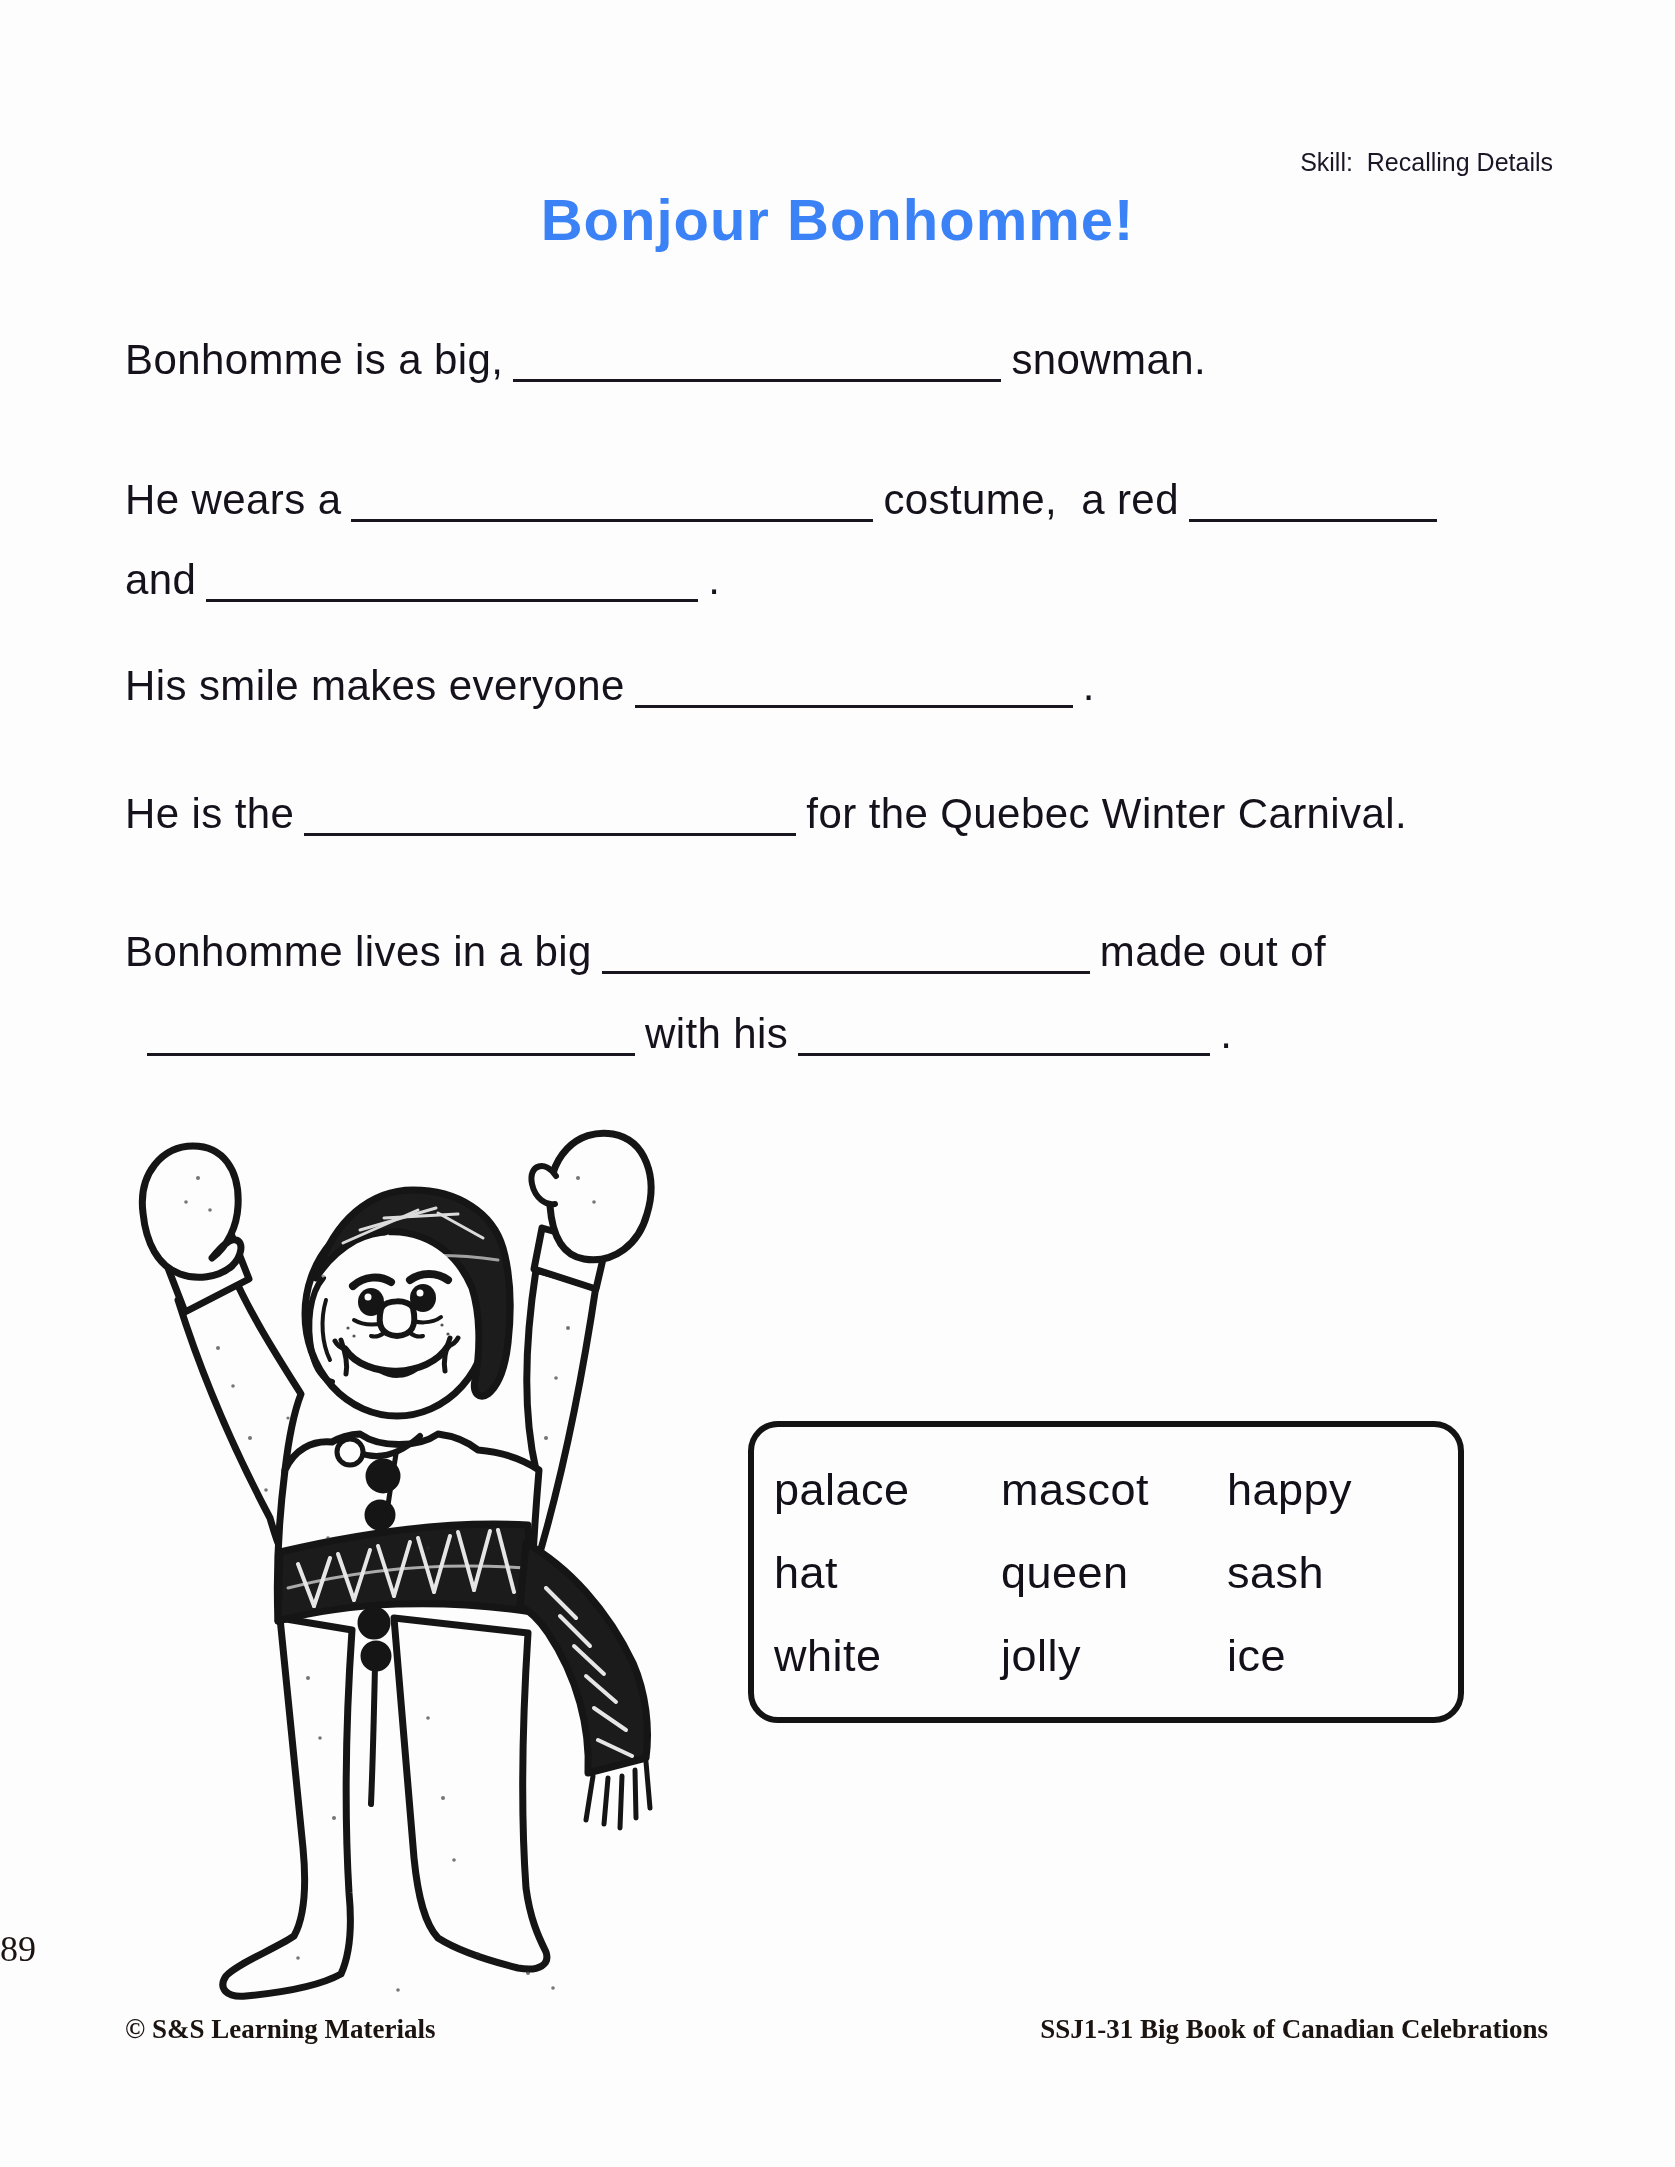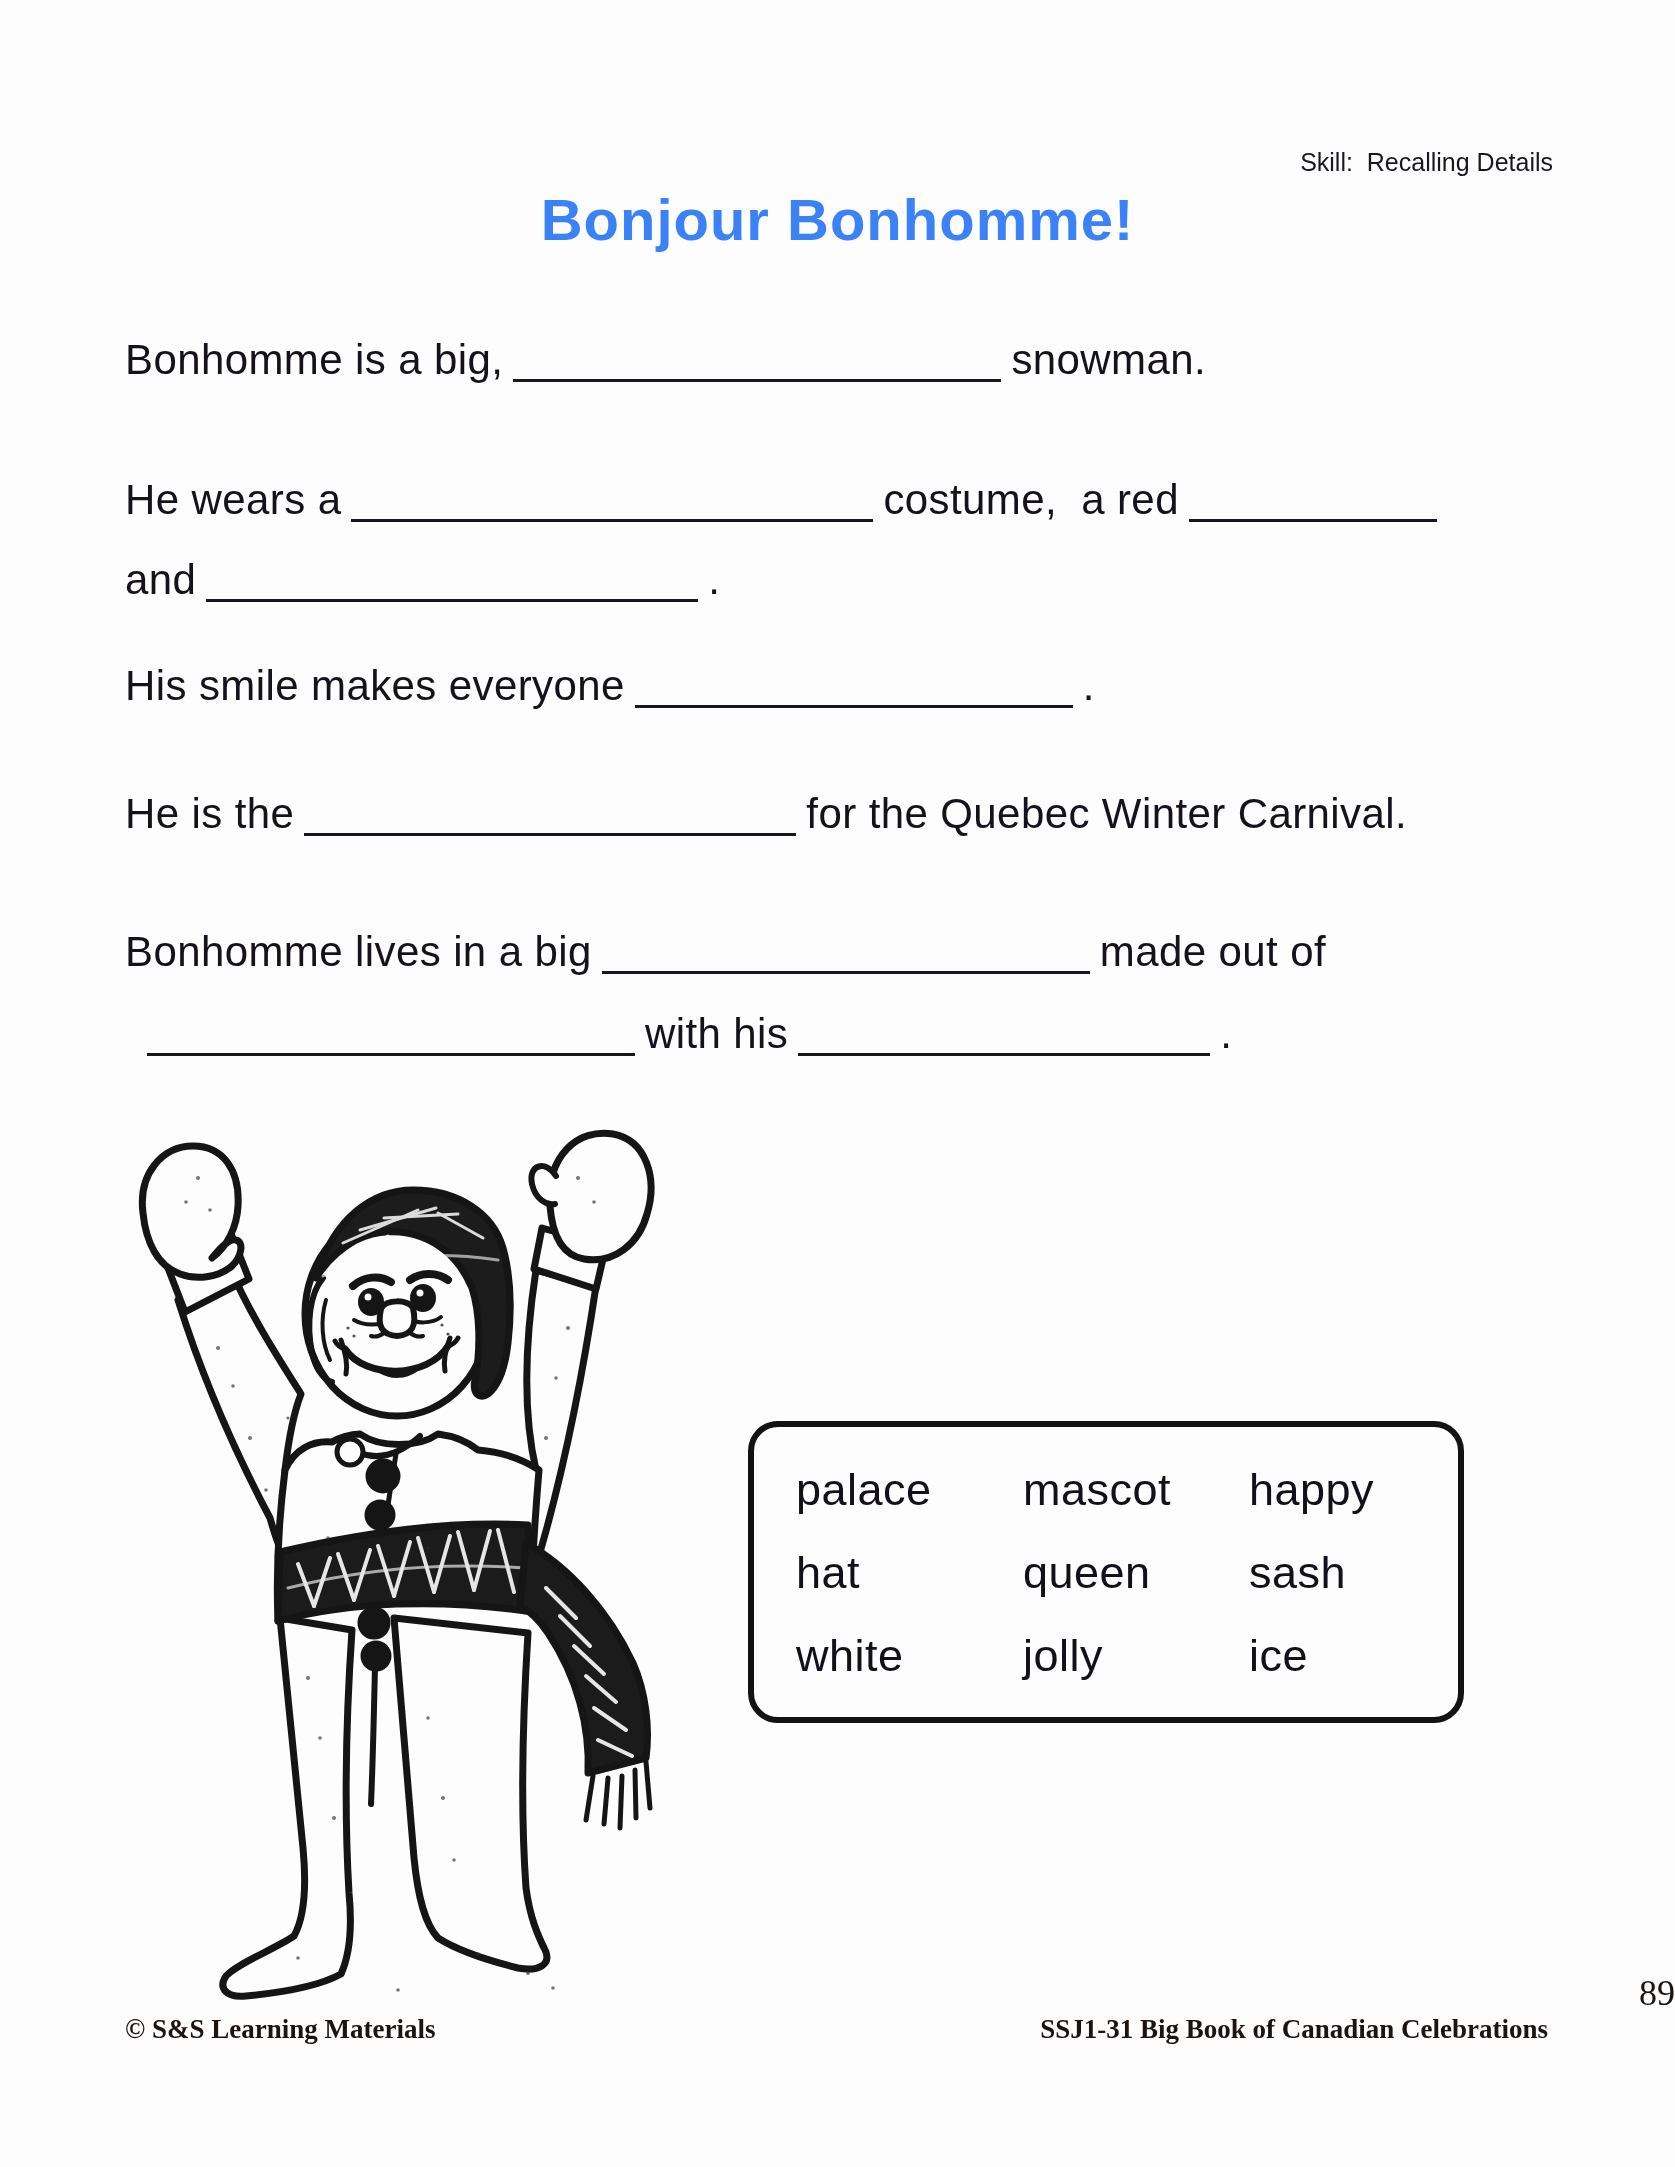--- a/index.html
+++ b/index.html
@@ -44,38 +44,38 @@
     width:716px;height:302px;
     border:6px solid #131313;
     border-radius:30px;
     box-sizing:border-box;
     background:#fdfdfe;
   }
   .wordbank-grid{
     display:grid;
     grid-template-columns:227px 226px auto;
     row-gap:29px;
-    padding:36px 0 0 42px;
+    padding:36px 0 0 20px;
     font-size:45px;
     letter-spacing:.5px;
     color:#131019;
     line-height:54px;
   }
   .illustration{
     position:absolute;left:98px;top:1118px;
     width:566px;height:895px;
   }
   .footer-left{
     position:absolute;left:125px;top:2014px;
     font-family:"Liberation Serif",serif;
     font-weight:700;font-size:27px;color:#1c1410;
   }
   .footer-page{
-    position:absolute;left:0;top:1972px;width:100%;
-    text-align:right;
+    position:absolute;left:0;top:1928px;width:100%;
+    text-align:left;
     font-family:"Liberation Serif",serif;
     font-size:36px;color:#1c1410;
   }
   .footer-right{
     position:absolute;right:127px;top:2014px;
     font-family:"Liberation Serif",serif;
     font-weight:700;font-size:27px;color:#1c1410;
   }
 </style>
 </head>

